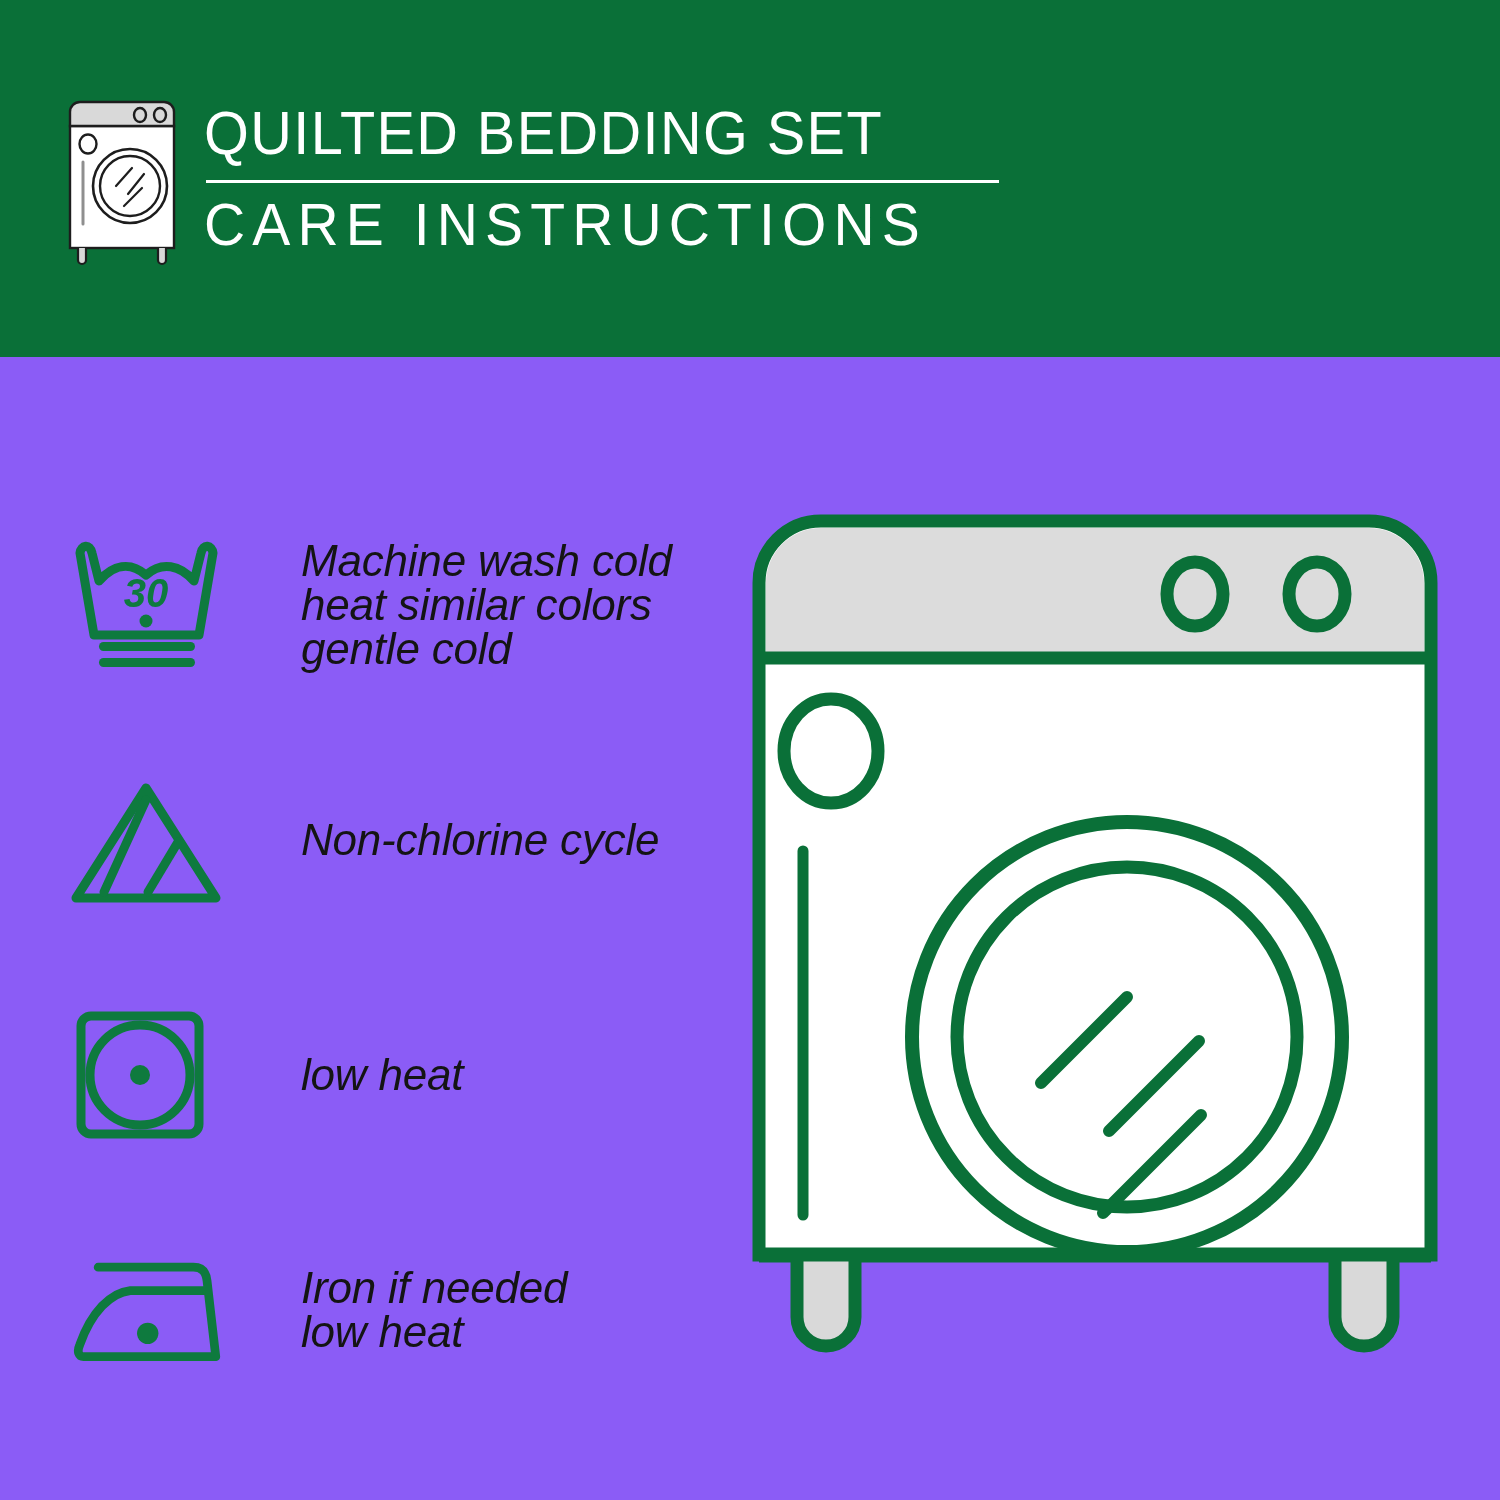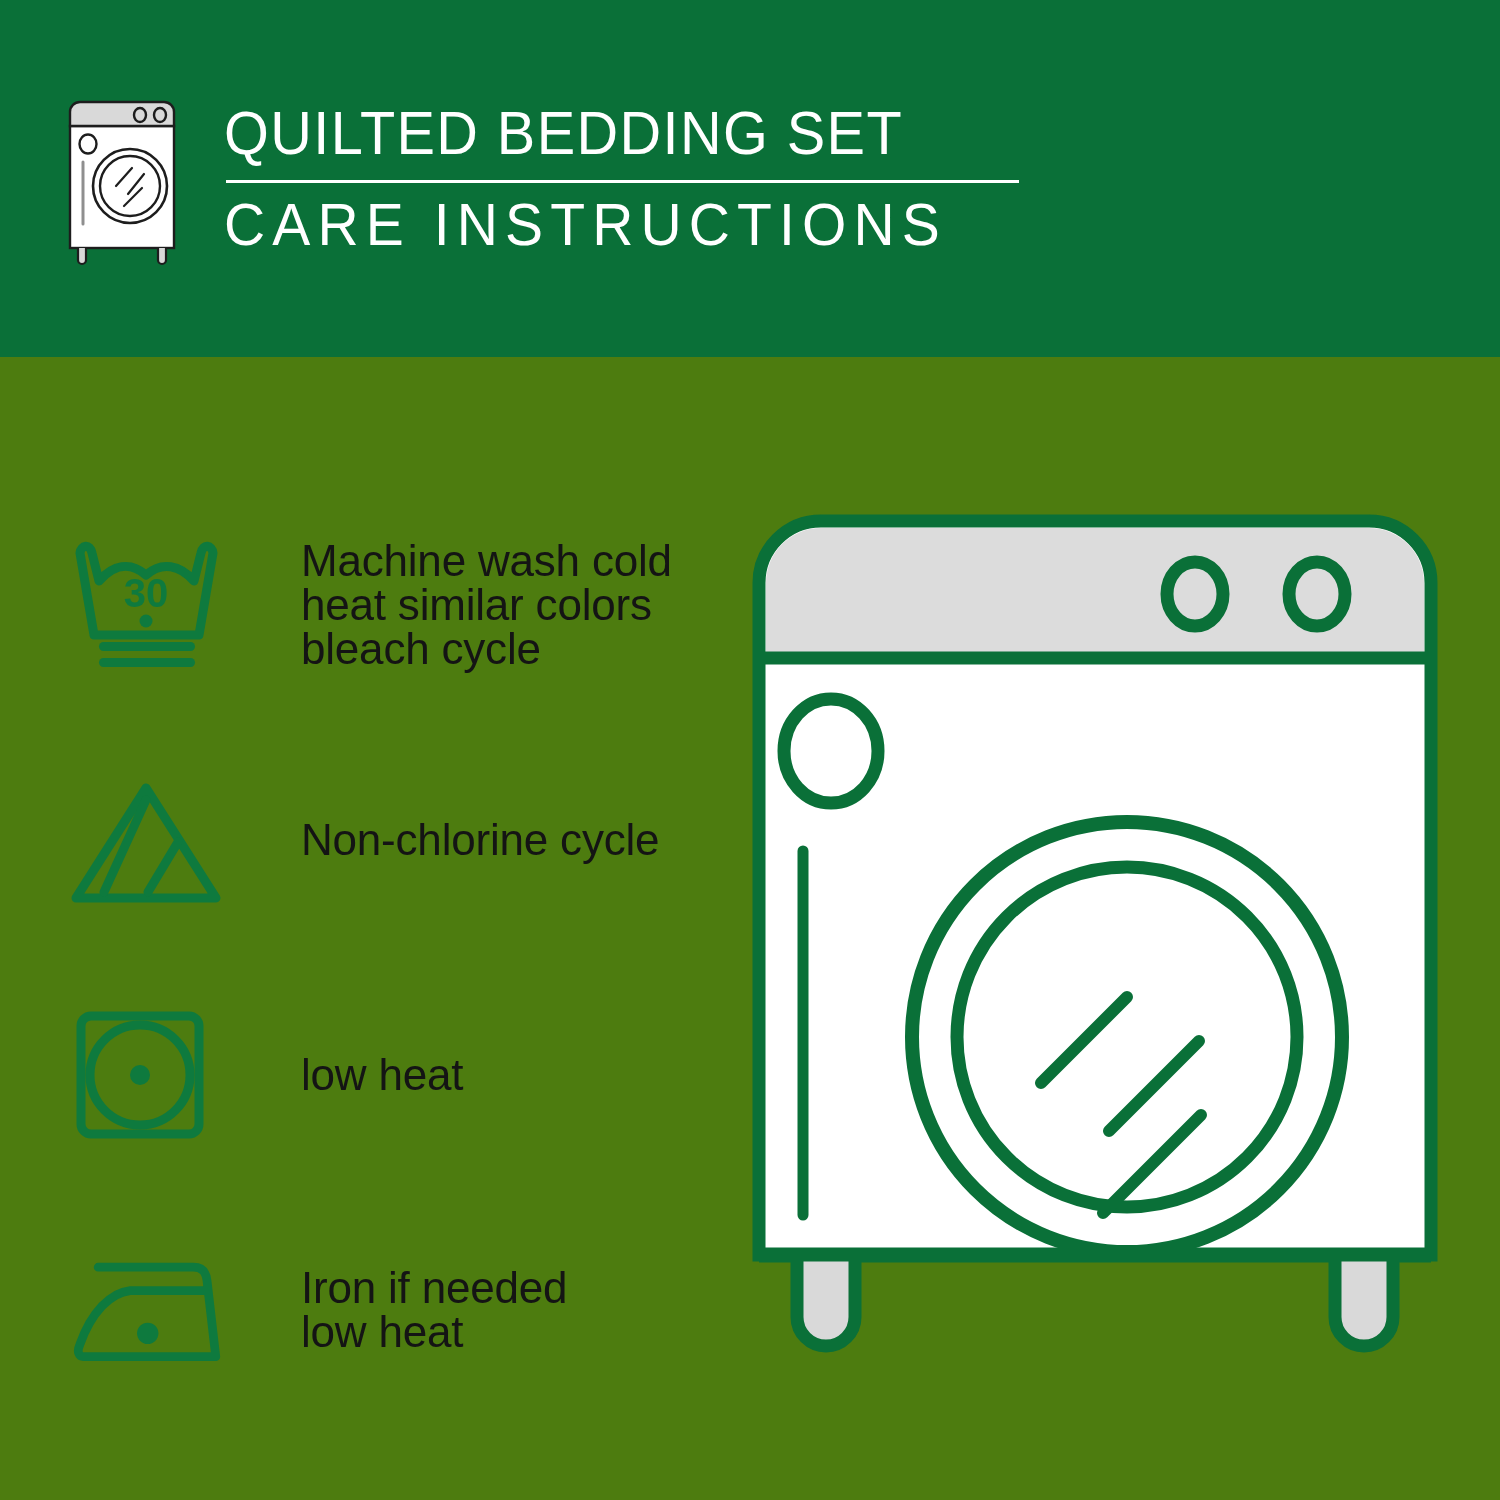--- a/index.html
+++ b/index.html
@@ -36,21 +36,20 @@
   }
   .header-machine-icon {
     width: 128px;
     height: 172px;
     flex: 0 0 auto;
     margin-right: 18px;
   }
   .header-titles {
     flex: 1 1 auto;
     padding-top: 4px;
-    margin-left: 20px;
   }
   .title-main {
     color: #ffffff;
     font-size: 62px;
     line-height: 66px;
     font-weight: 400;
     letter-spacing: 1.5px;
     transform: scaleX(0.93);
     transform-origin: left center;
     white-space: nowrap;
@@ -74,21 +73,22 @@
     font-family: "Liberation Sans Narrow", "Liberation Sans", sans-serif;
   }
 
   
   .body-area {
     position: absolute;
     left: 0;
     top: 357px;
     width: 1500px;
     height: 1143px;
-    background: #4d7c0f;
+    background: #8b5cf6;
+    font-style: italic;
   }
 
   
   .care-list {
     position: absolute;
     left: 68px;
     top: 160px;
     width: 640px;
   }
   .care-row {
@@ -186,21 +186,21 @@
 
           <circle cx="78" cy="86" r="6.5" fill="#0e7a3e"></circle>
 
           <rect x="31" y="107" width="96" height="9" rx="4.5" fill="#0e7a3e"></rect>
           <rect x="31" y="123" width="96" height="9" rx="4.5" fill="#0e7a3e"></rect>
         </svg>
       </div>
       <div class="care-text">
         <span>Machine wash cold</span>
         <span>heat similar colors</span>
-        <span>bleach cycle</span>
+        <span>gentle cold</span>
       </div>
     </div>
 
     <div class="care-row">
       <div class="care-symbol">
         <svg viewBox="0 0 170 140" width="170" height="140">
           <path d="M78 18 L148 128 L8 128 Z" fill="none" stroke="#0e7a3e" stroke-width="9" stroke-linejoin="round"></path>
           <line x1="78" y1="30" x2="36" y2="122" stroke="#0e7a3e" stroke-width="9" stroke-linecap="round"></line>
           <line x1="110" y1="72" x2="80" y2="122" stroke="#0e7a3e" stroke-width="9" stroke-linecap="round"></line>
         </svg>

